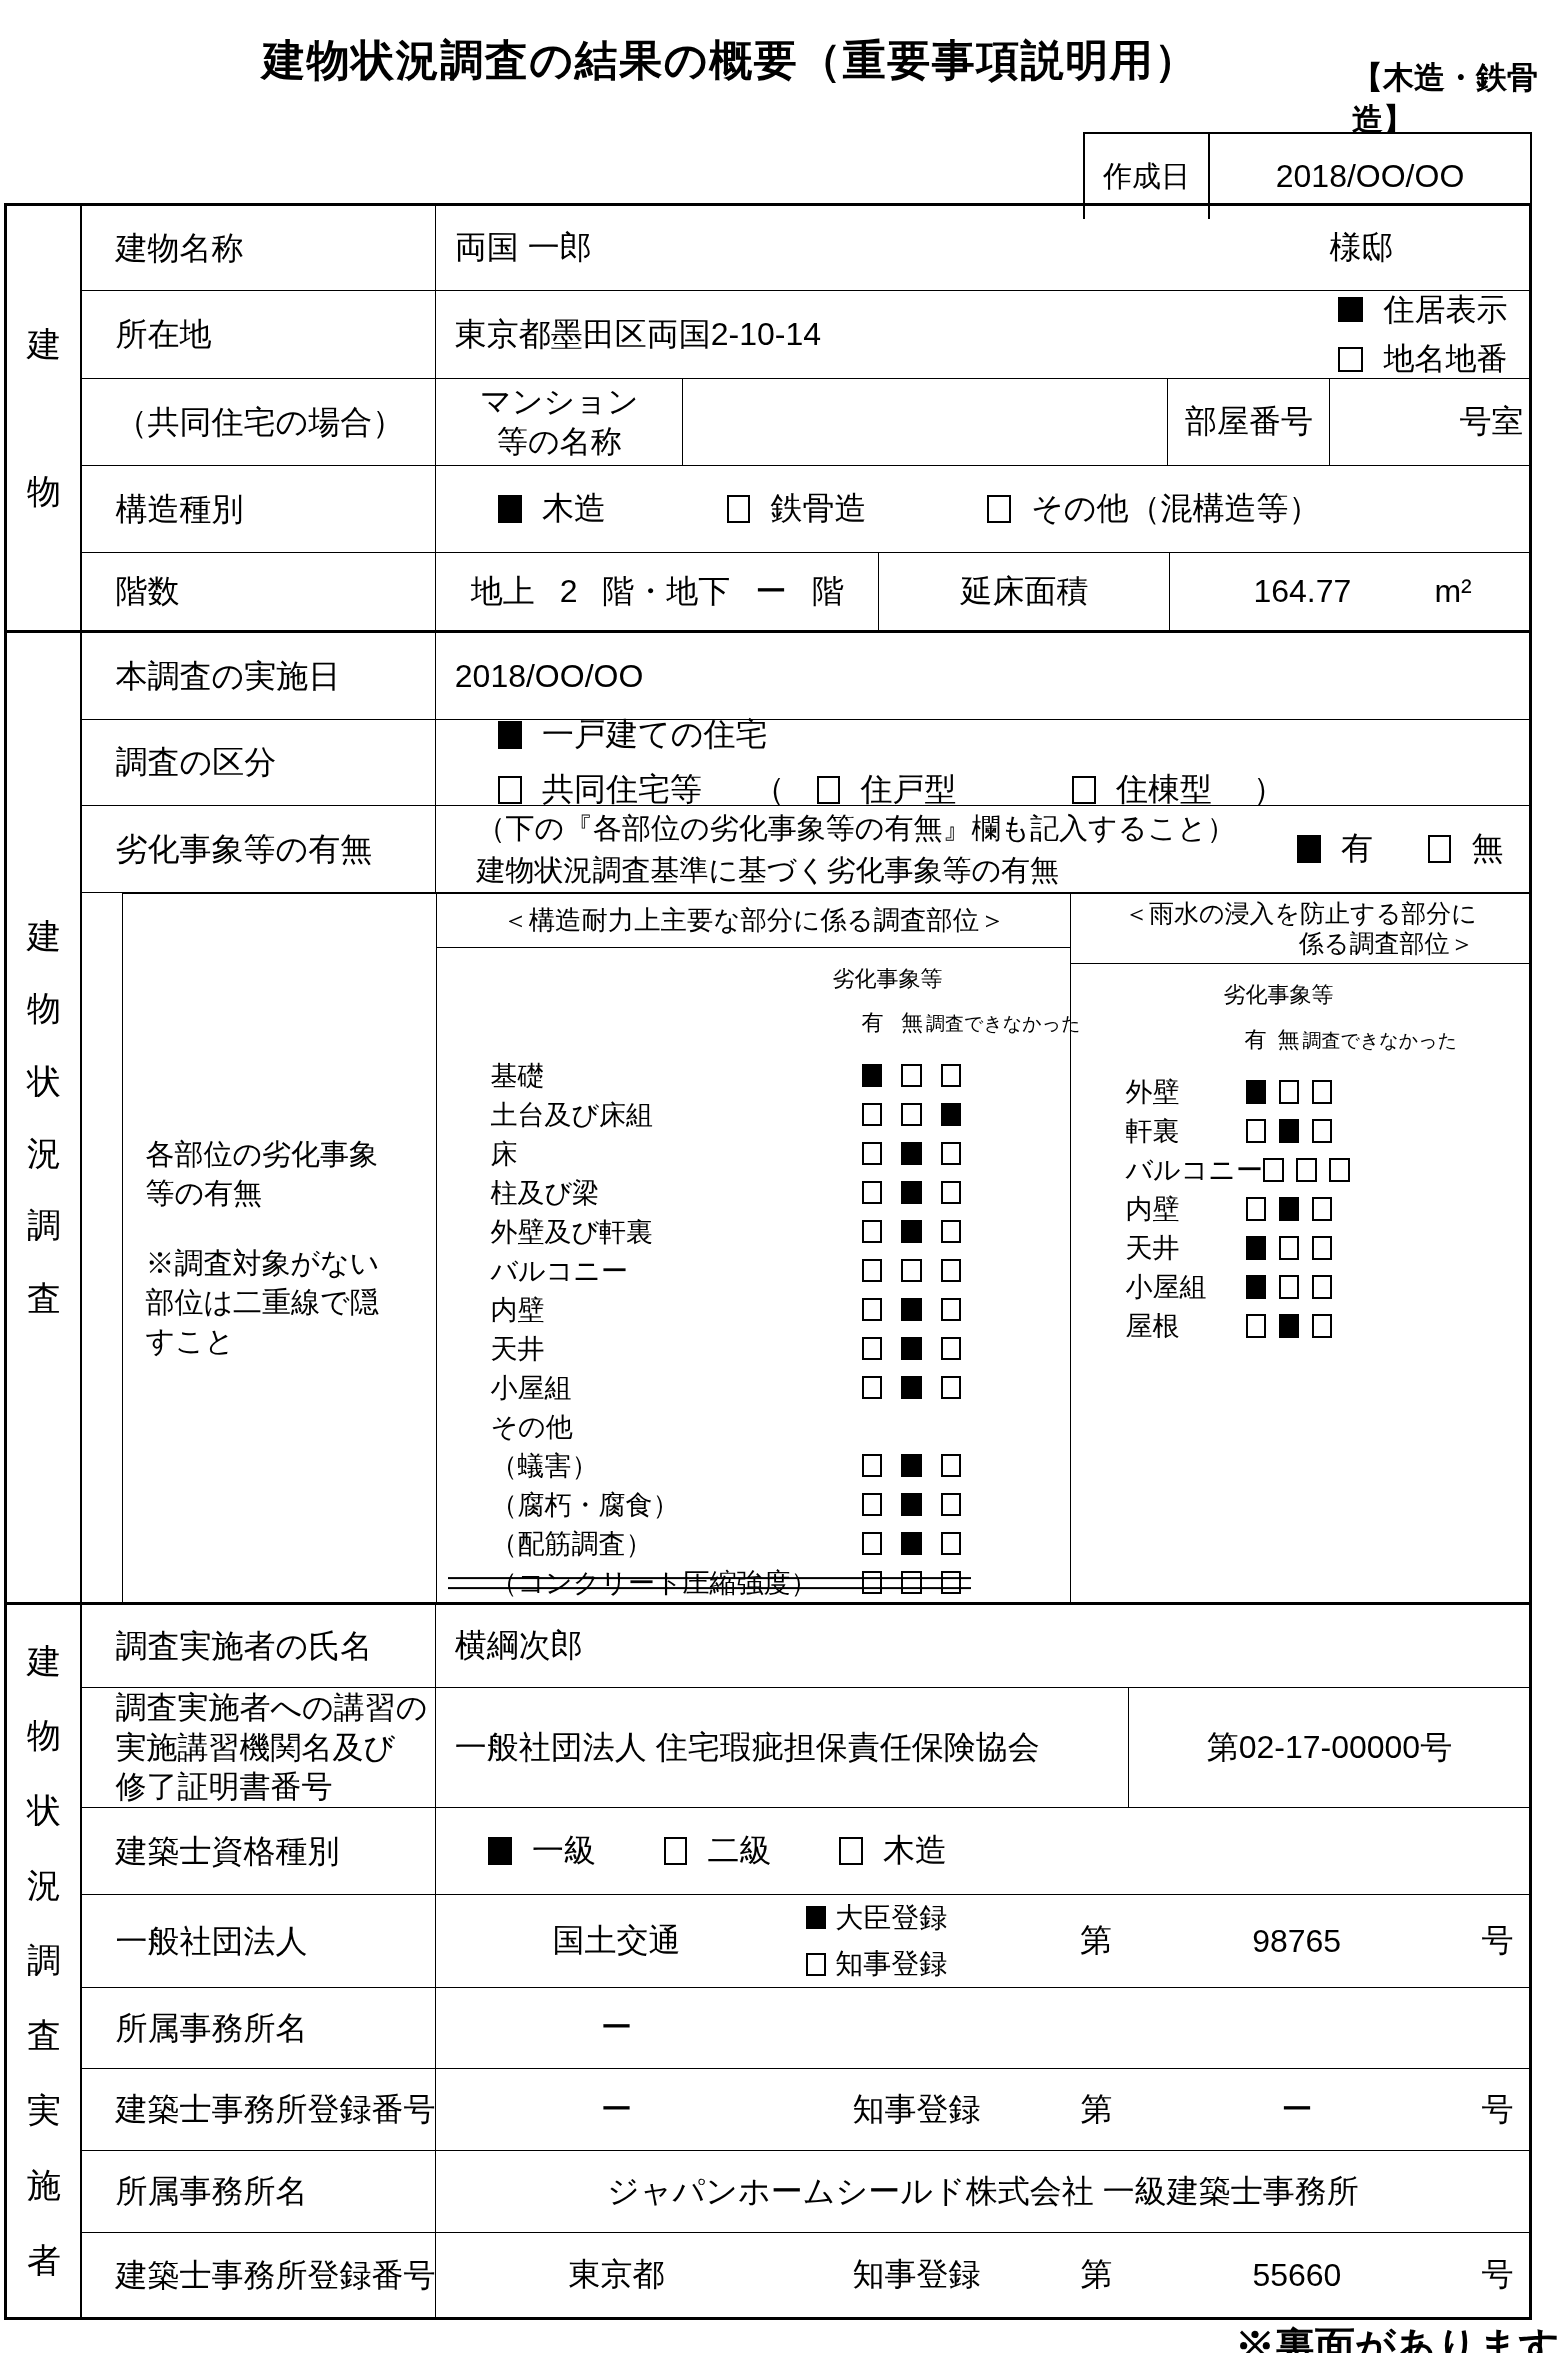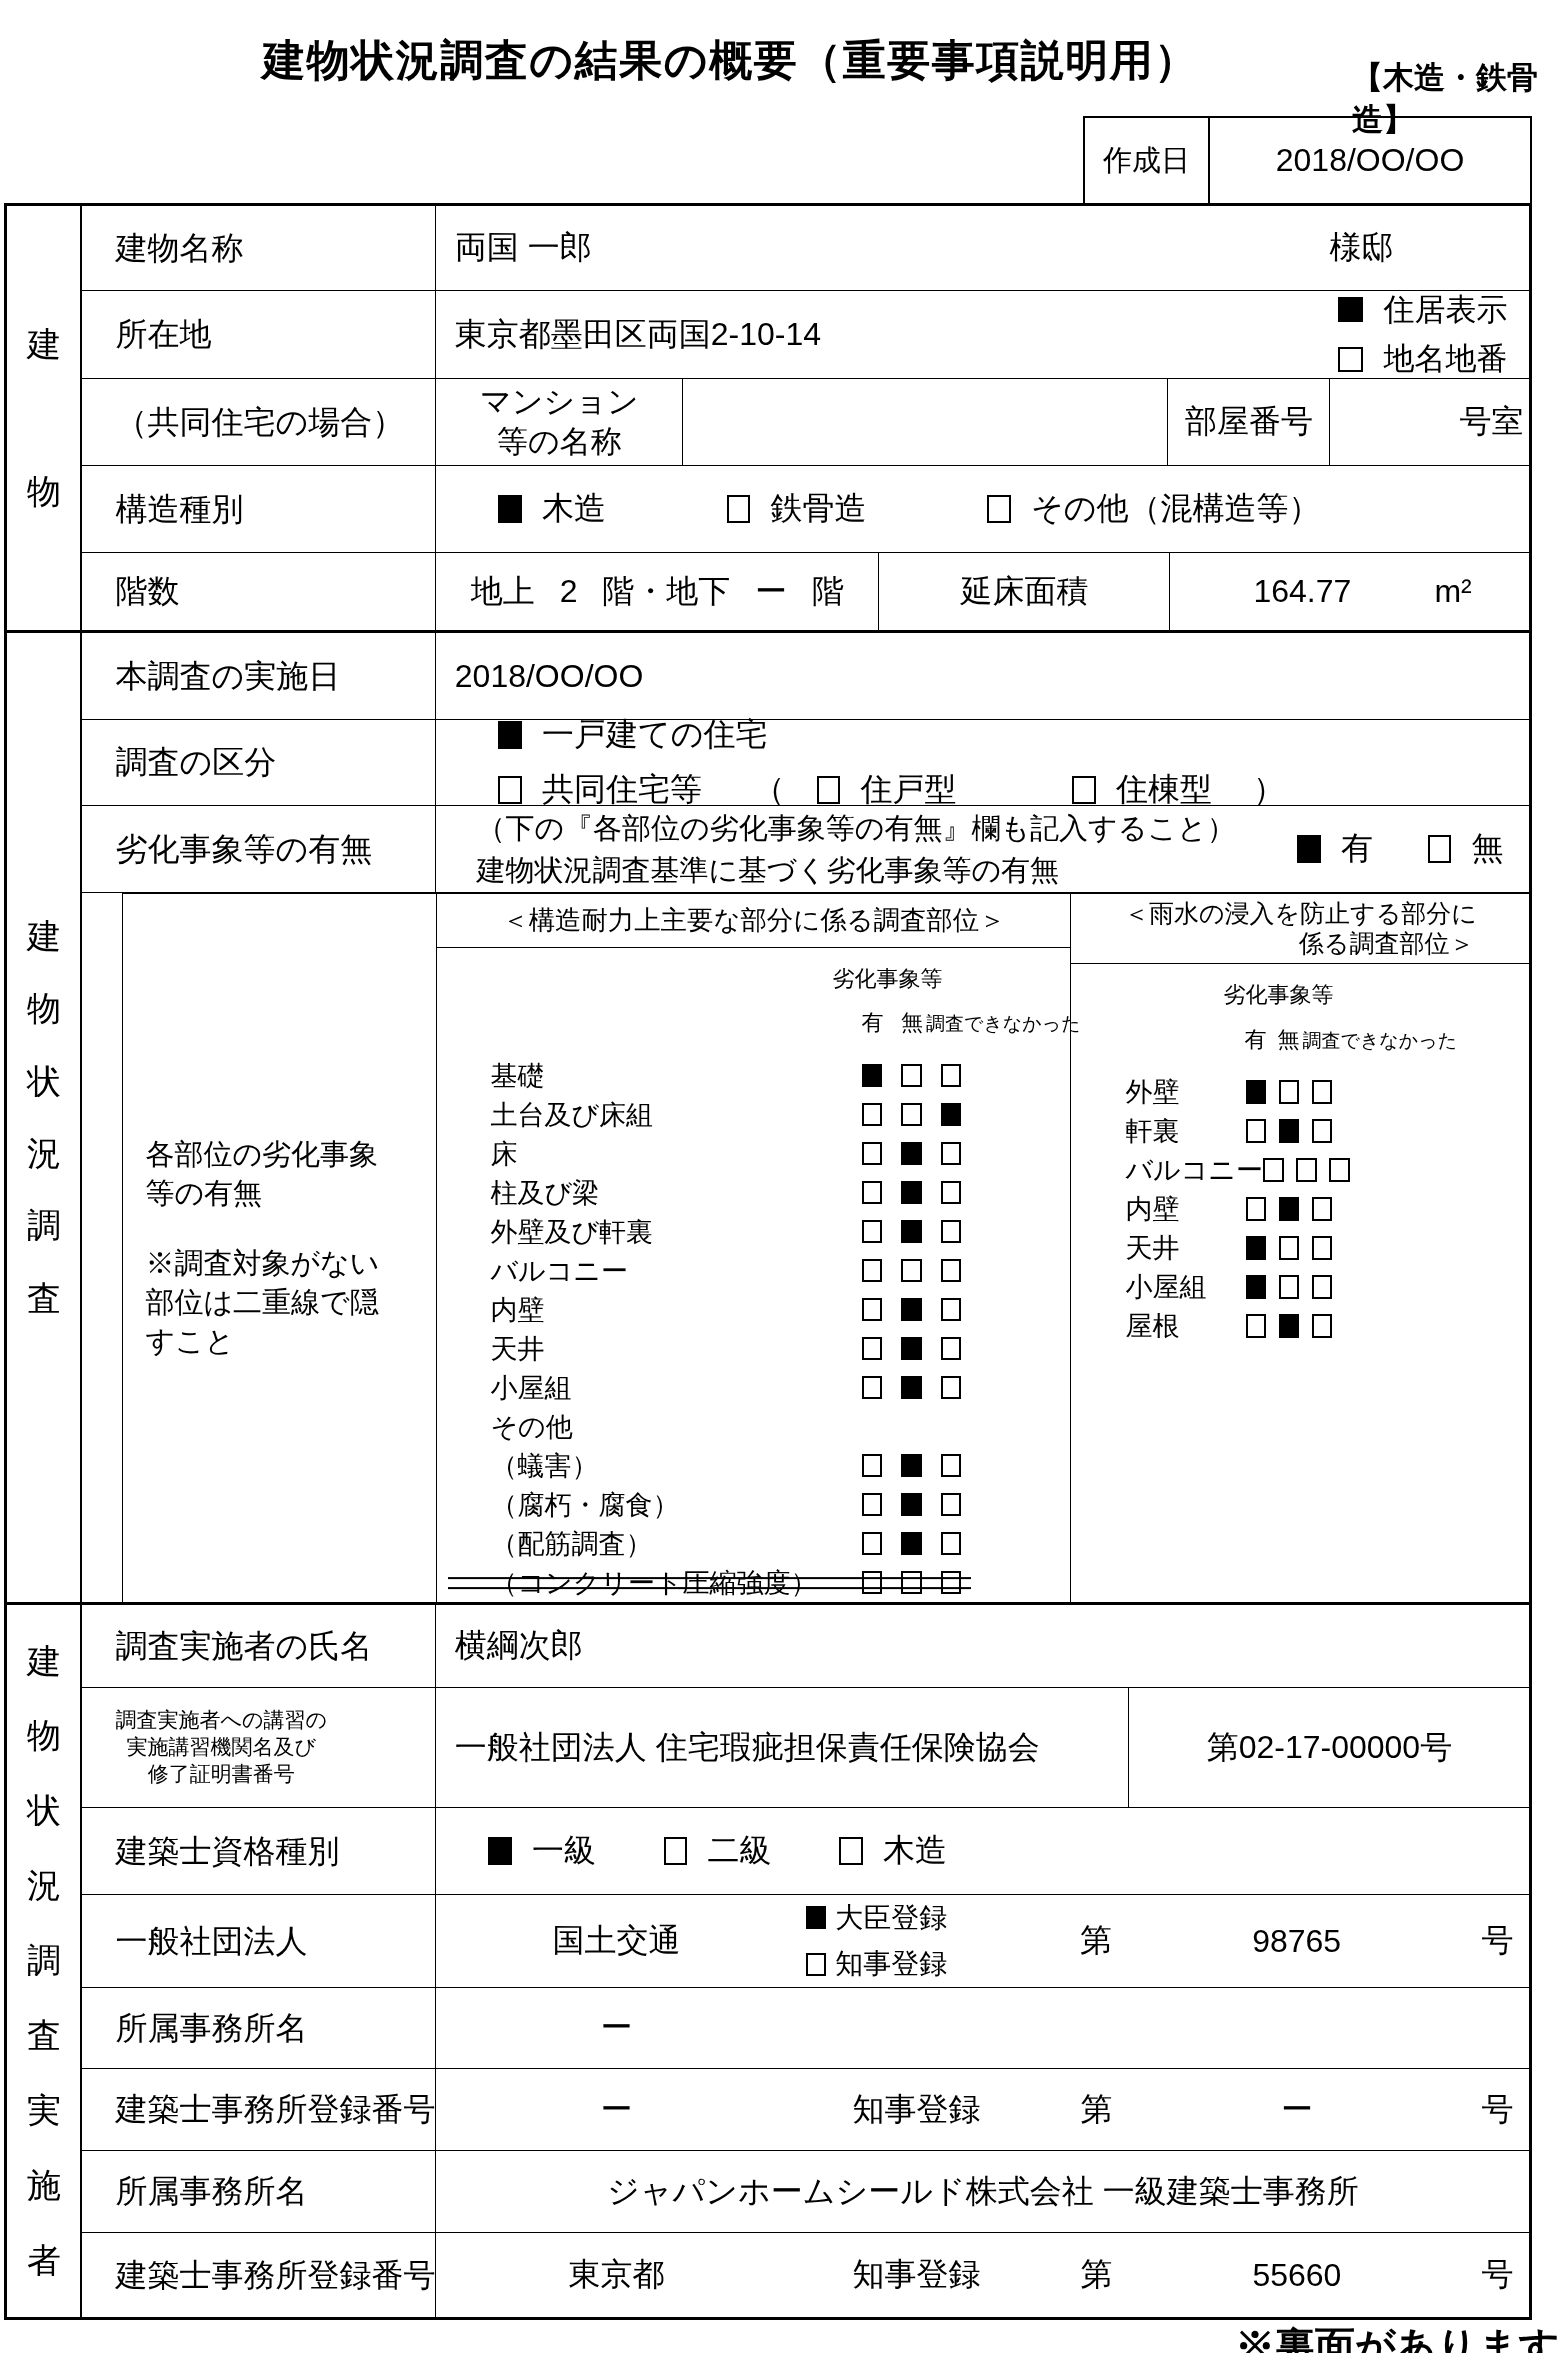--- a/index.html
+++ b/index.html
@@ -4,21 +4,21 @@
 <style>
   html,body{margin:0;padding:0;background:#e8e8e8;}
   .page{
     position:relative;width:1564px;height:2354px;background:#ffffff;
     font-family:"Liberation Sans",sans-serif;color:#000;overflow:hidden;
   }
   
   .doc-title{position:absolute;top:32px;left:0;width:1461px;text-align:center;
     font-size:43px;font-weight:bold;letter-spacing:1.5px;}
   .doc-tag{position:absolute;top:57px;left:1352px;font-size:31px;font-weight:bold;}
-  .created-box{position:absolute;left:1083px;top:116px;width:449px;height:87px;
+  .created-box{position:absolute;left:1083px;top:132px;width:449px;height:87px;
     border:2.9px solid #000;border-bottom:none;display:flex;box-sizing:border-box;}
   .created-label{width:123px;border-right:2.2px solid #000;display:flex;align-items:center;
     justify-content:center;font-size:29px;}
   .created-value{flex:1;display:flex;align-items:center;justify-content:center;font-size:32px;}
   
   .sheet{position:absolute;left:4.4px;top:203px;width:1528px;height:2117px;
     border:3.7px solid #000;box-sizing:border-box;display:flex;flex-direction:column;}
   .sec{display:flex;box-sizing:border-box;}
   .sec + .sec{border-top:3.7px solid #000;}
   .sec-label{width:73px;border-right:2.2px solid #000;display:flex;flex-direction:column;
@@ -483,21 +483,21 @@
           <span>者</span>
         </div>
       <div class="sec-body">
         <div class="row" style="height:82px;">
           <div class="rlabel">調査実施者の氏名</div>
           <div class="rvalue">
             <span class="pl25">横綱次郎</span>
           </div>
         </div>
         <div class="row" style="height:120px;">
-          <div class="rlabel pre" style="font-size:21px;text-align:center;">調査実施者への講習の
+          <div class="rlabel pre" style="font-size:31px;">調査実施者への講習の
 実施講習機関名及び
 修了証明書番号</div>
           <div class="rvalue">
             <div class="cell bR org-cell" style="height:100%;">一般社団法人 住宅瑕疵担保責任保険協会</div>
             <div class="cell center cert-cell" style="height:100%;">第02-17-00000号</div>
           </div>
         </div>
         <div class="row" style="height:87px;">
           <div class="rlabel">建築士資格種別</div>
           <div class="rvalue lic-opts">

